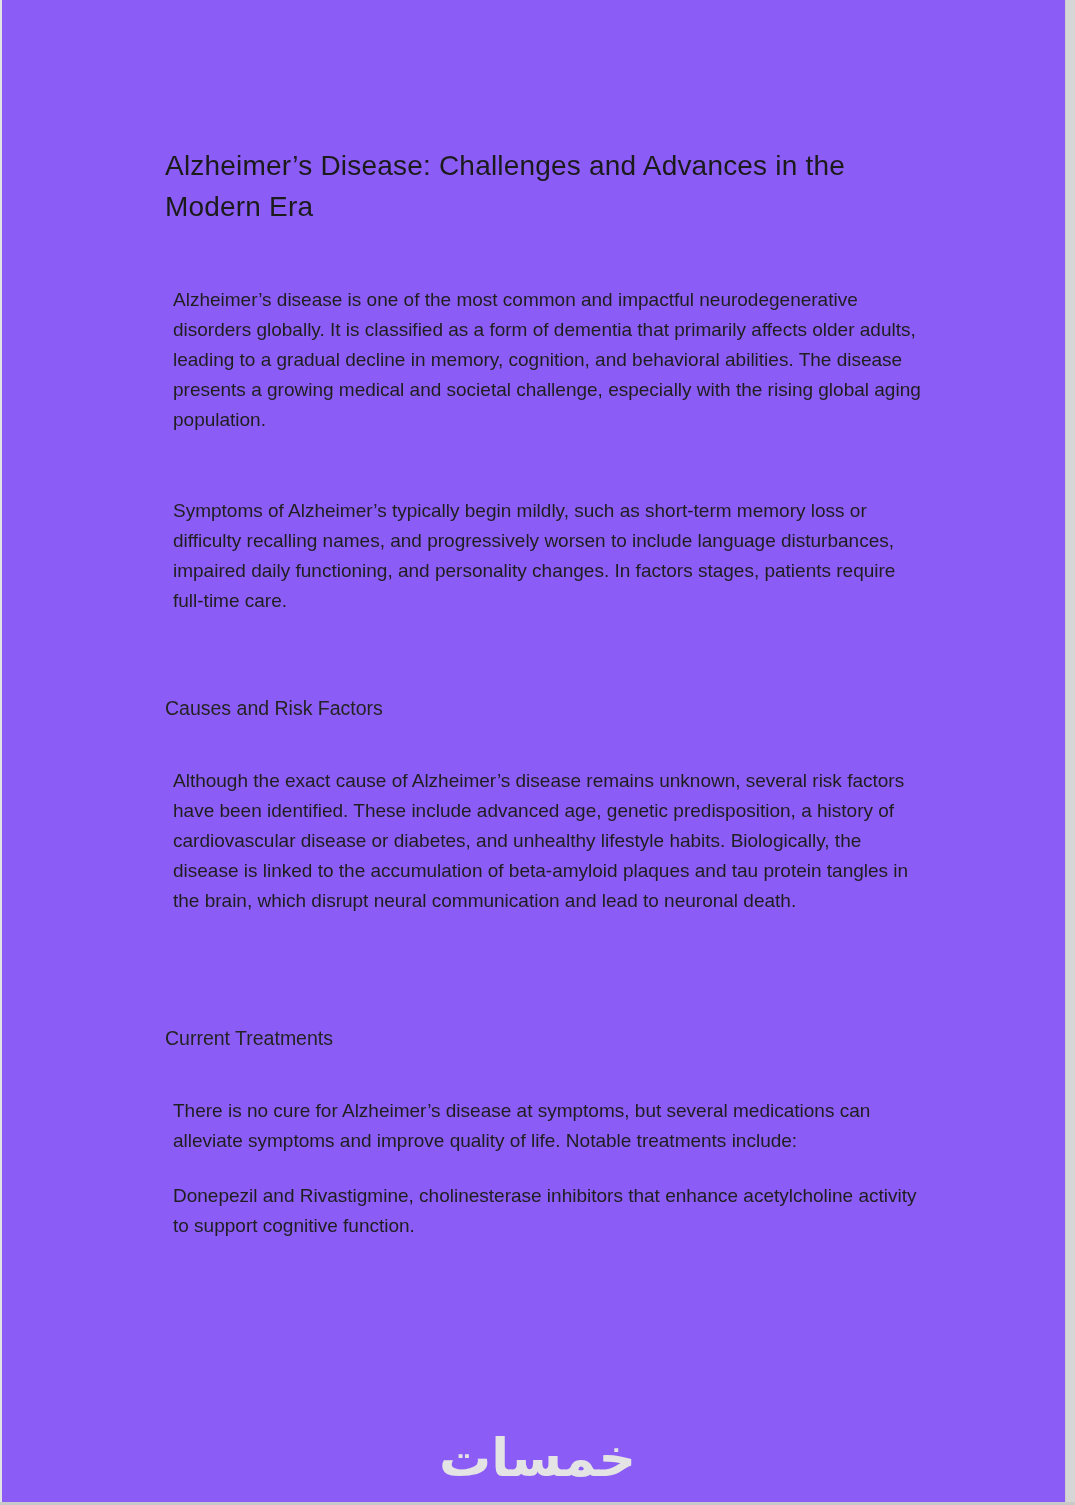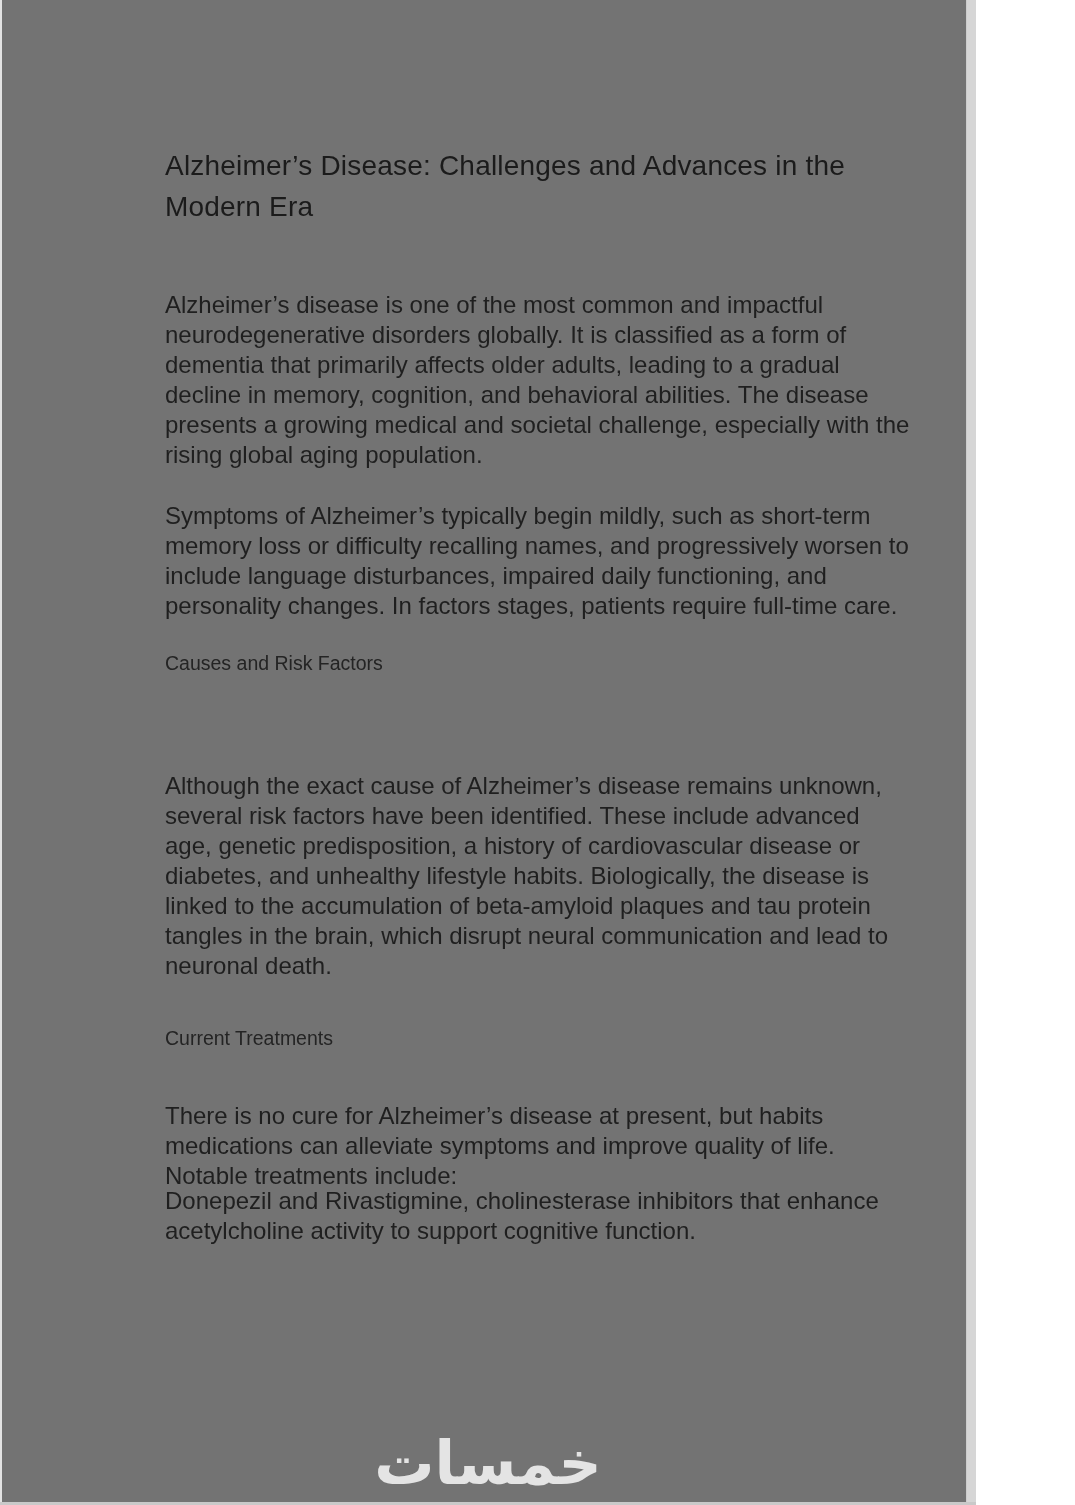--- a/index.html
+++ b/index.html
@@ -2,23 +2,23 @@
 <html><head>
 <meta charset="utf-8">
 <style>
   html, body {
     margin: 0;
     padding: 0;
     background: #ffffff;
   }
   .page {
     position: relative;
-    width: 976px;
+    width: 1075px;
     height: 1505px;
-    background: #737373;
+    background: #8b5cf6;
     overflow: hidden;
     font-family: "Liberation Sans", "DejaVu Sans", sans-serif;
     color: #1f1f1f;
     text-decoration: underline;
   }
   
   .edge-left {
     position: absolute;
     left: 0; top: 0;
     width: 2px; height: 100%;
@@ -45,45 +45,46 @@
   .doc-title {
     top: 126px;
     font-size: 28px;
     line-height: 41px;
     font-weight: 400;
     color: #1b1b1b;
     max-width: 700px;
     letter-spacing: 0.2px;
   }
   .body-text {
-    font-size: 24px;
+    font-size: 19px;
     line-height: 30px;
     font-weight: 400;
     color: #1f1f1f;
+    margin-left: 8px;
   }
   .p-intro       { top: 266px; }
   .p-symptoms    { top: 477px; }
-  .h-causes      { top: 632px; }
+  .h-causes      { top: 677px; }
   .p-causes      { top: 747px; }
   .h-treatments  { top: 987px; margin-top: 36px; }
   .p-treatments  { top: 1077px; }
   .p-donepezil   { top: 1162px; }
   .sub-heading {
     font-size: 19.5px;
     line-height: 30px;
     font-weight: 400;
     color: #242424;
   }
   .watermark {
     position: absolute;
     left: 0;
     top: 1428px;
     width: 100%;
     text-align: center;
-    font-size: 60px;
+    font-size: 52px;
     font-weight: 700;
     color: #e4e4e4;
     letter-spacing: 1px;
     user-select: none;
   }
 </style>
 </head>
 <body>
 
 <div class="page">
@@ -97,19 +98,19 @@
   <p class="block body-text p-intro">Alzheimer’s disease is one of the most common and impactful neurodegenerative disorders globally. It is classified as a form of dementia that primarily affects older adults, leading to a gradual decline in memory, cognition, and behavioral abilities. The disease presents a growing medical and societal challenge, especially with the rising global aging population.</p>
 
   <p class="block body-text p-symptoms">Symptoms of Alzheimer’s typically begin mildly, such as short-term memory loss or difficulty recalling names, and progressively worsen to include language disturbances, impaired daily functioning, and personality changes. In factors stages, patients require full-time care.</p>
 
   <h2 class="block sub-heading h-causes">Causes and Risk Factors</h2>
 
   <p class="block body-text p-causes">Although the exact cause of Alzheimer’s disease remains unknown, several risk factors have been identified. These include advanced age, genetic predisposition, a history of cardiovascular disease or diabetes, and unhealthy lifestyle habits. Biologically, the disease is linked to the accumulation of beta-amyloid plaques and tau protein tangles in the brain, which disrupt neural communication and lead to neuronal death.</p>
 
   <h2 class="block sub-heading h-treatments">Current Treatments</h2>
 
-  <p class="block body-text p-treatments">There is no cure for Alzheimer’s disease at present, but habits medications can alleviate symptoms and improve quality of life. Notable treatments include:</p>
+  <p class="block body-text p-treatments">There is no cure for Alzheimer’s disease at symptoms, but several medications can alleviate symptoms and improve quality of life. Notable treatments include:</p>
 
   <p class="block body-text p-donepezil">Donepezil and Rivastigmine, cholinesterase inhibitors that enhance acetylcholine activity to support cognitive function.</p>
 
   <div class="watermark">خمسات</div>
 
 </div>
 
 </body></html>

